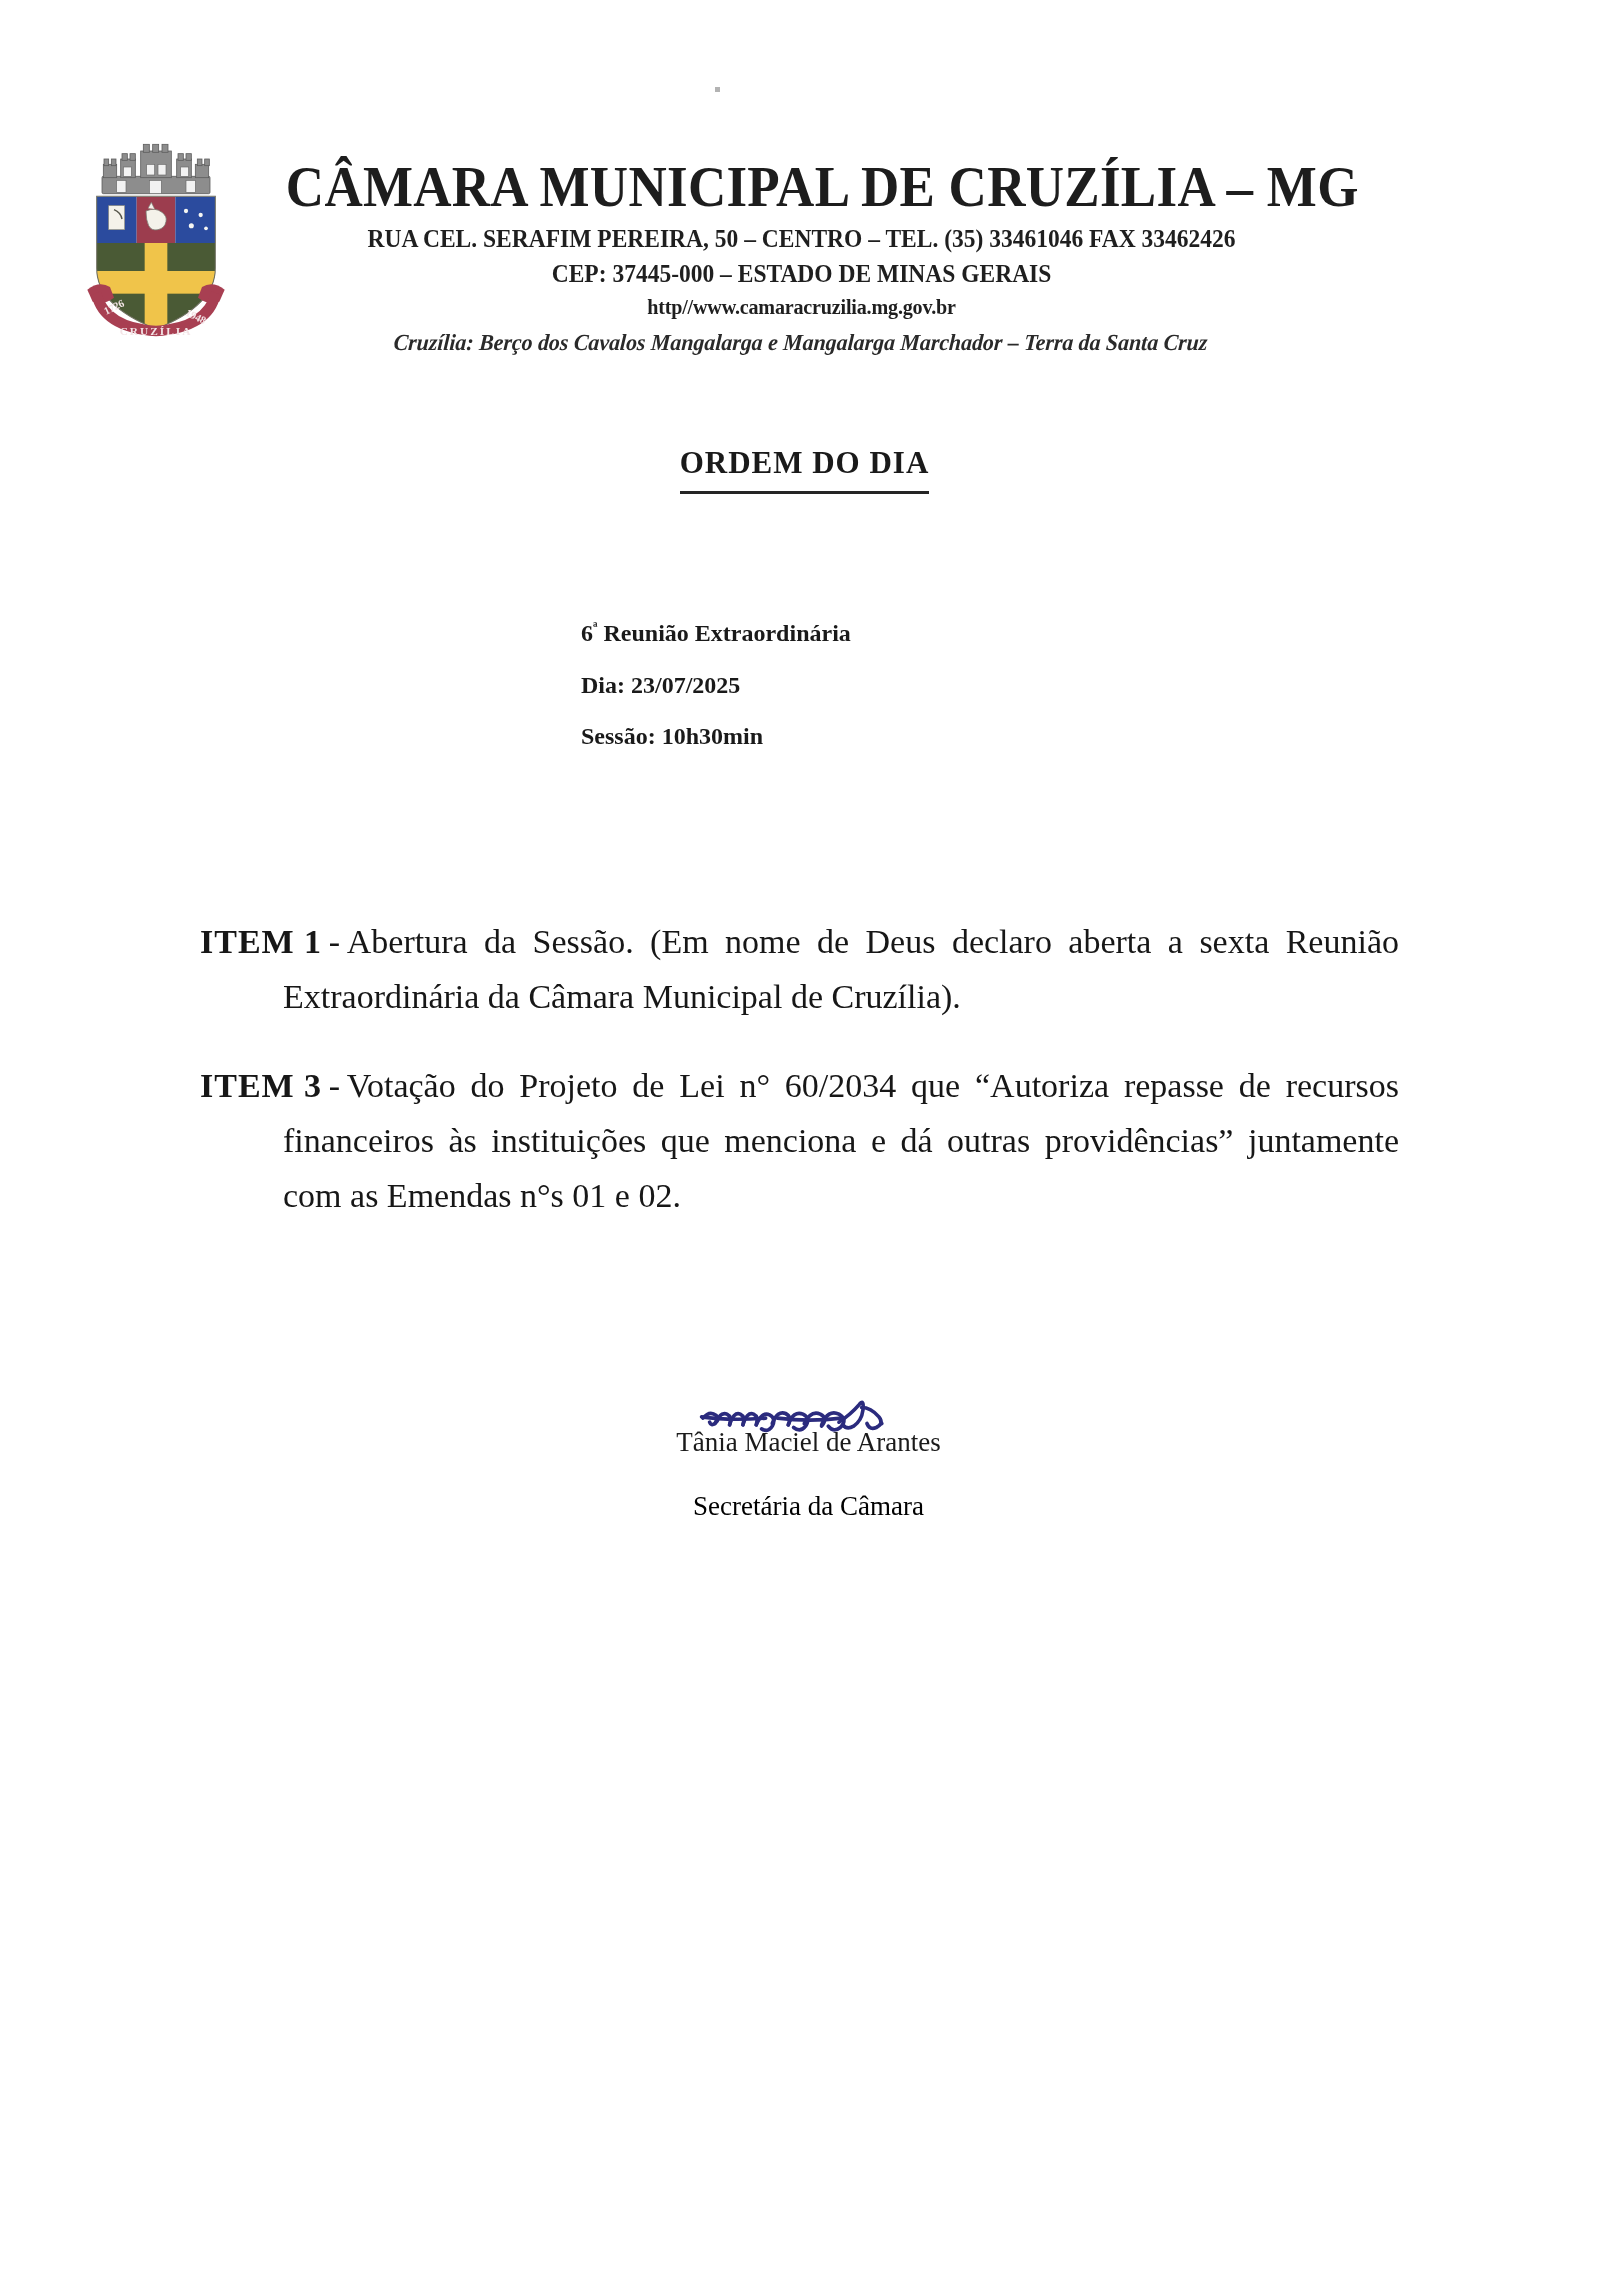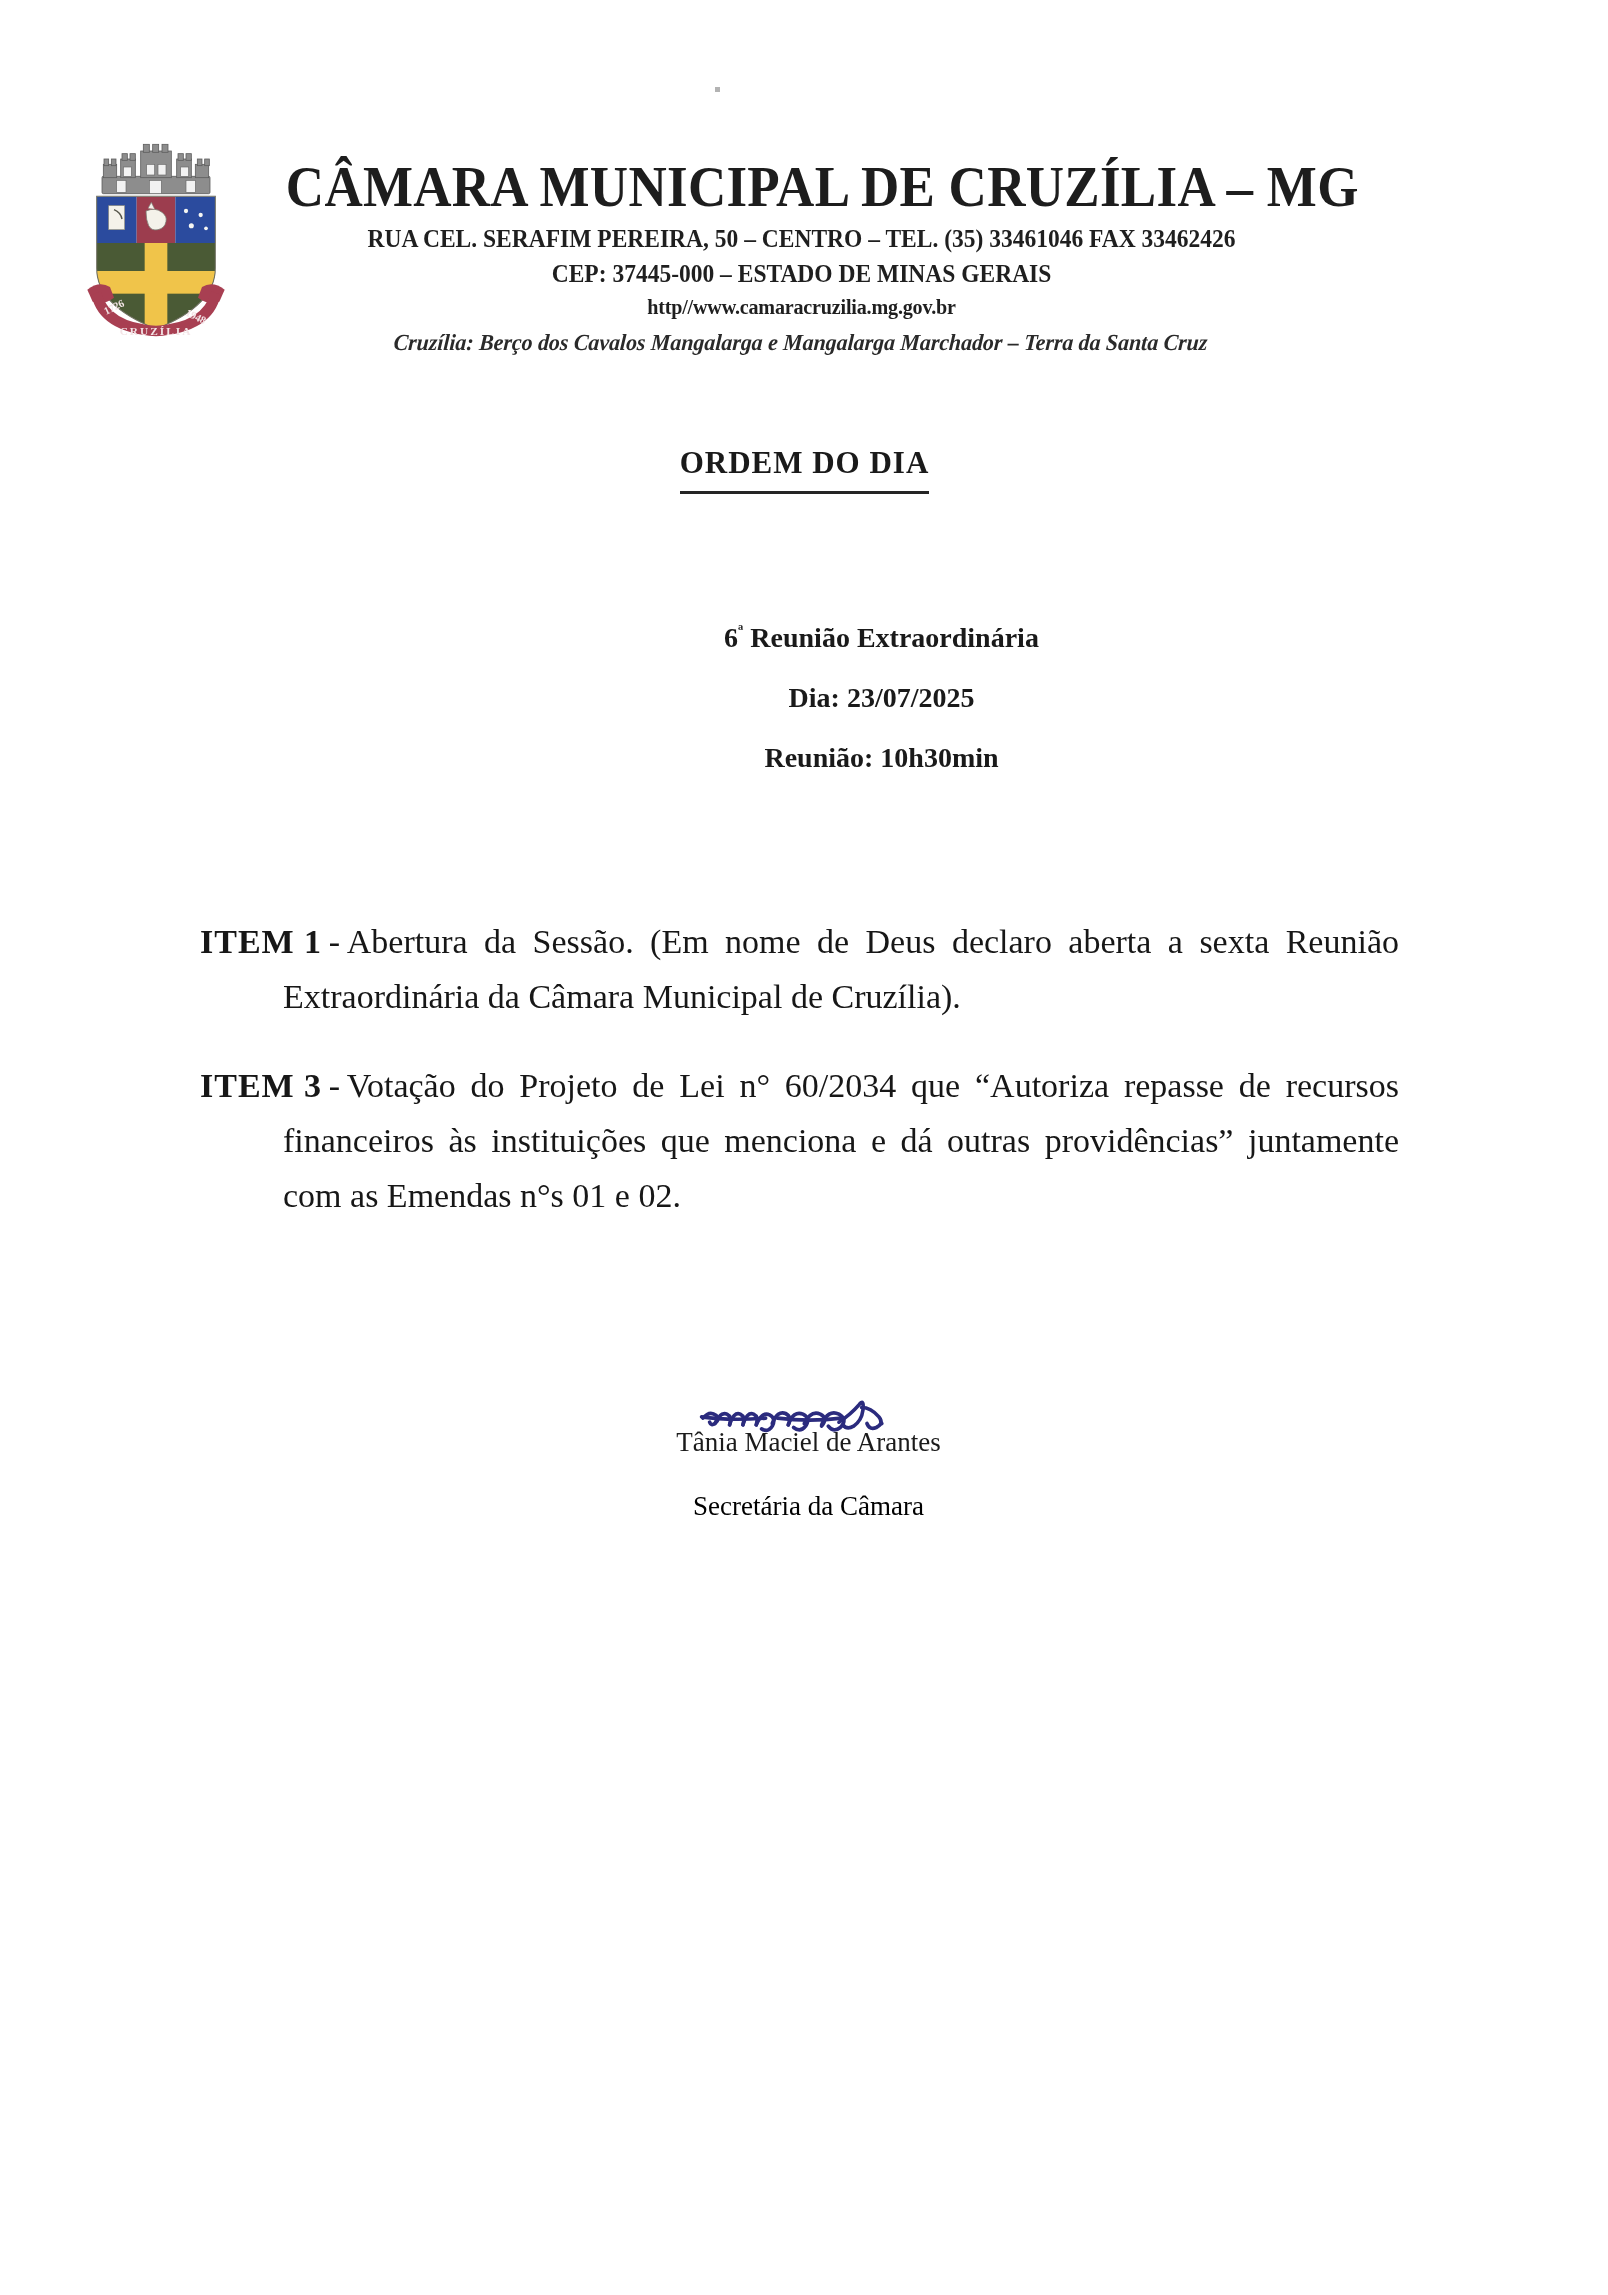--- a/index.html
+++ b/index.html
@@ -116,26 +116,25 @@
   }
 
   
   .meeting {
     position: absolute;
     left: 581px;
     top: 608px;
     width: 601px;
   }
   .meeting div {
-    font-size: 28px;
+    font-size: 24px;
     font-weight: bold;
     line-height: 2.15;
     color: #1a1a1a;
     white-space: nowrap;
-    text-align: center;
   }
   .sup {
     font-size: .62em;
     vertical-align: super;
     line-height: 0;
   }
 
   
   .agenda {
     position: absolute;
@@ -286,21 +285,21 @@
   </div>
 
   <div class="meeting">
     <div>
       <span>6</span><span class="sup">ª</span><span> Reunião Extraordinária</span>
     </div>
     <div>
       <span>Dia: </span><span>23/07/2025</span>
     </div>
     <div>
-      <span>Reunião: </span><span>10h30min</span>
+      <span>Sessão: </span><span>10h30min</span>
     </div>
   </div>
 
   <div class="agenda">
 
     <p class="item">
       <span class="lbl"><span>ITEM</span><span class="num">1</span></span><span class="dash">-</span><span>Abertura da Sessão. (Em nome de Deus declaro aberta a sexta Reunião Extraordinária da Câmara Municipal de Cruzília).</span>
     </p>
 
 

